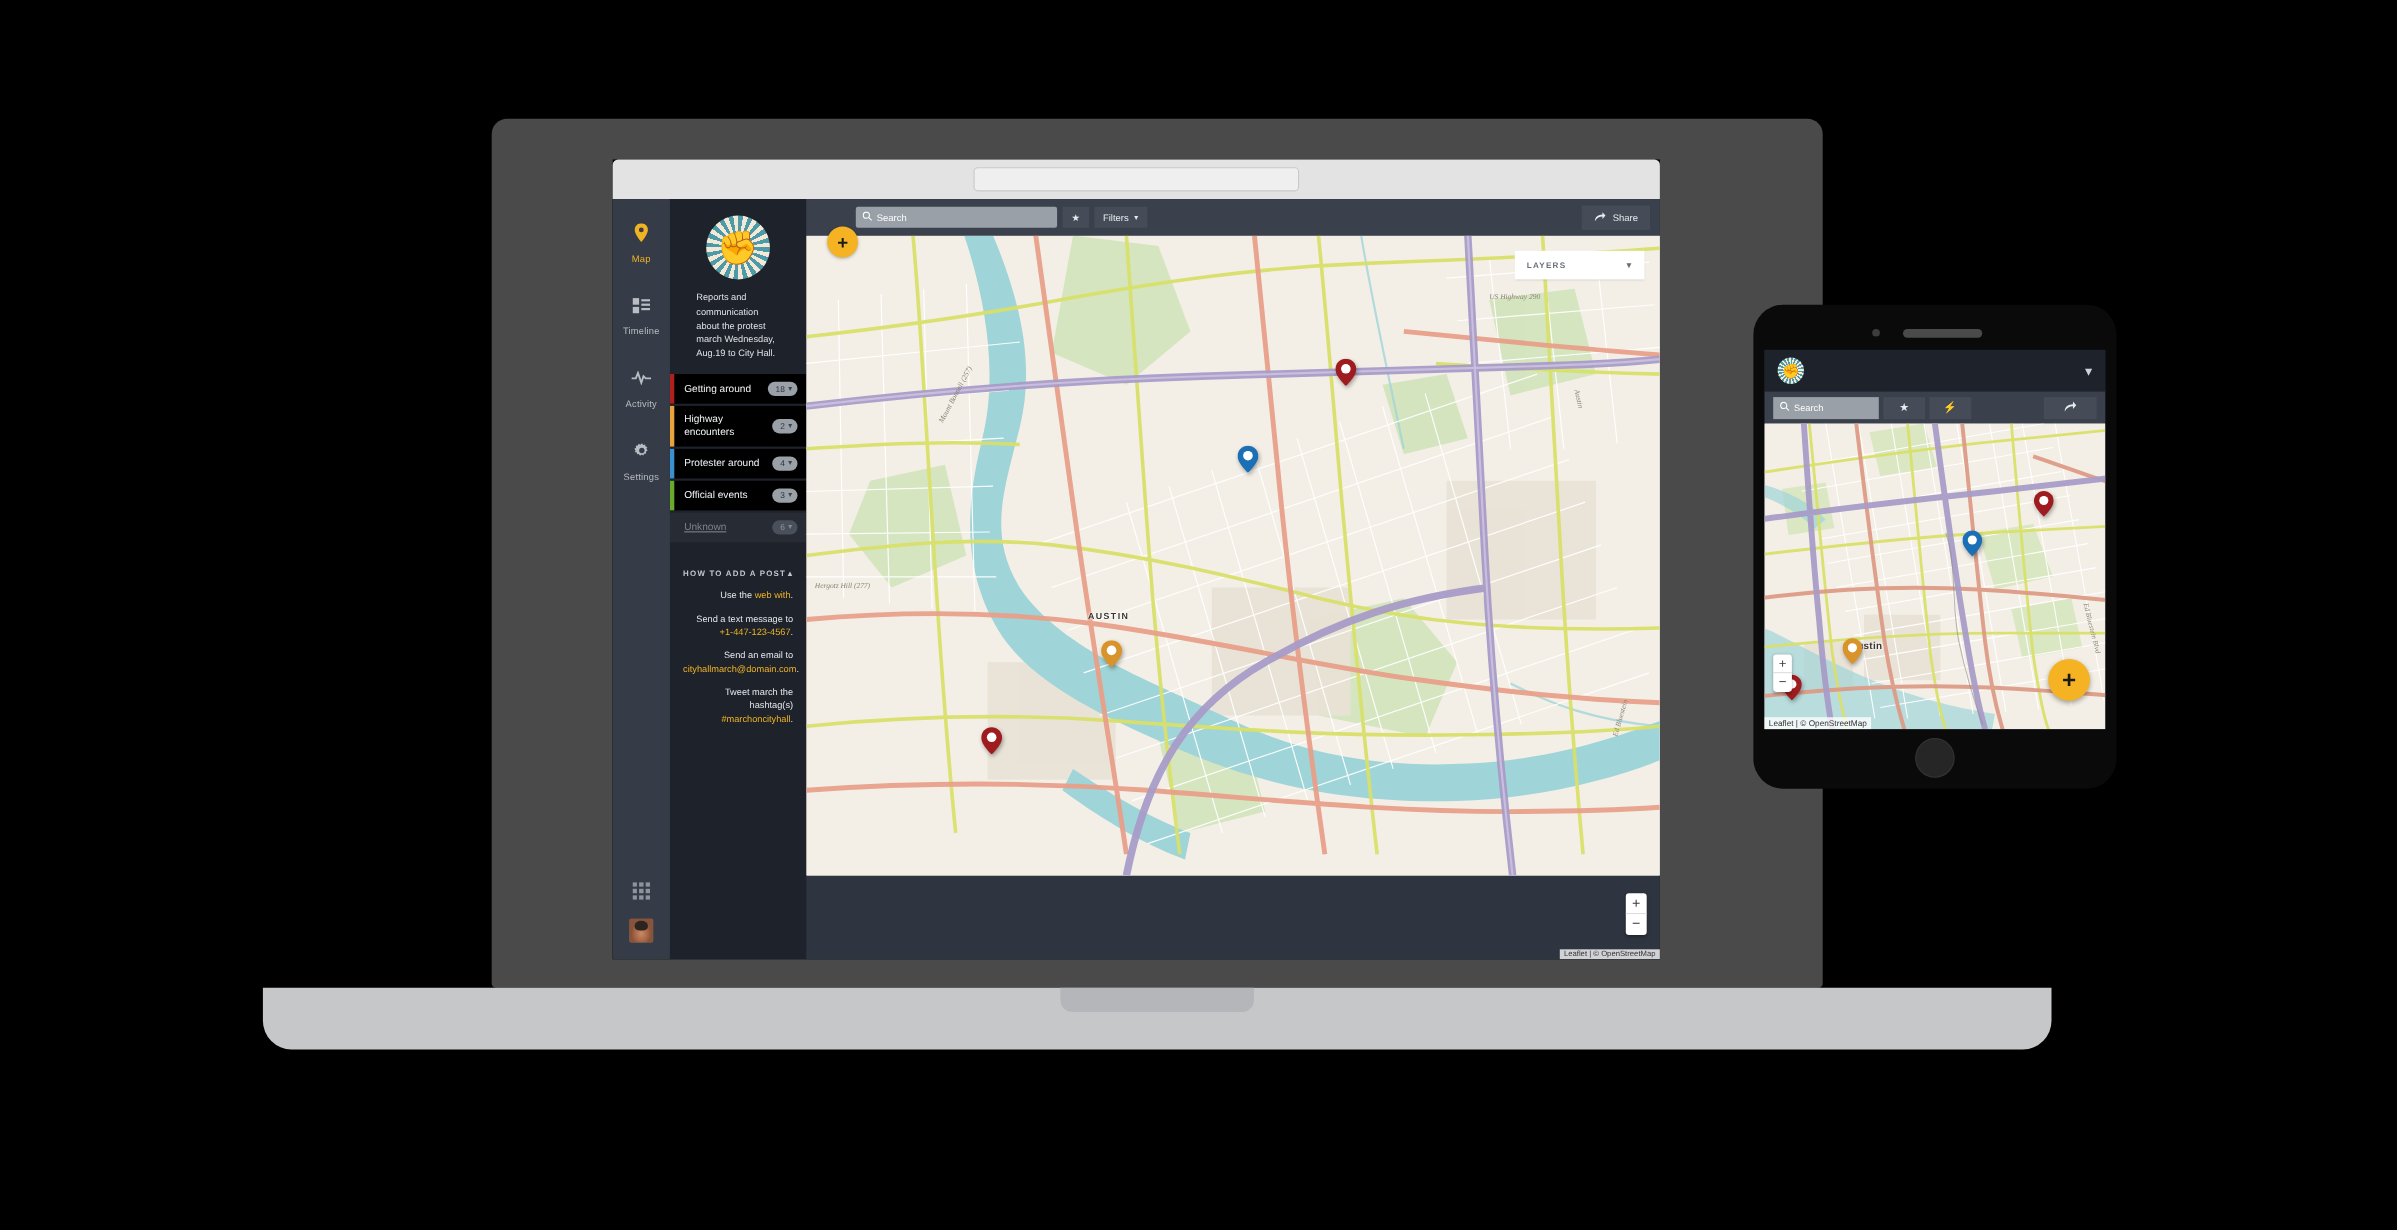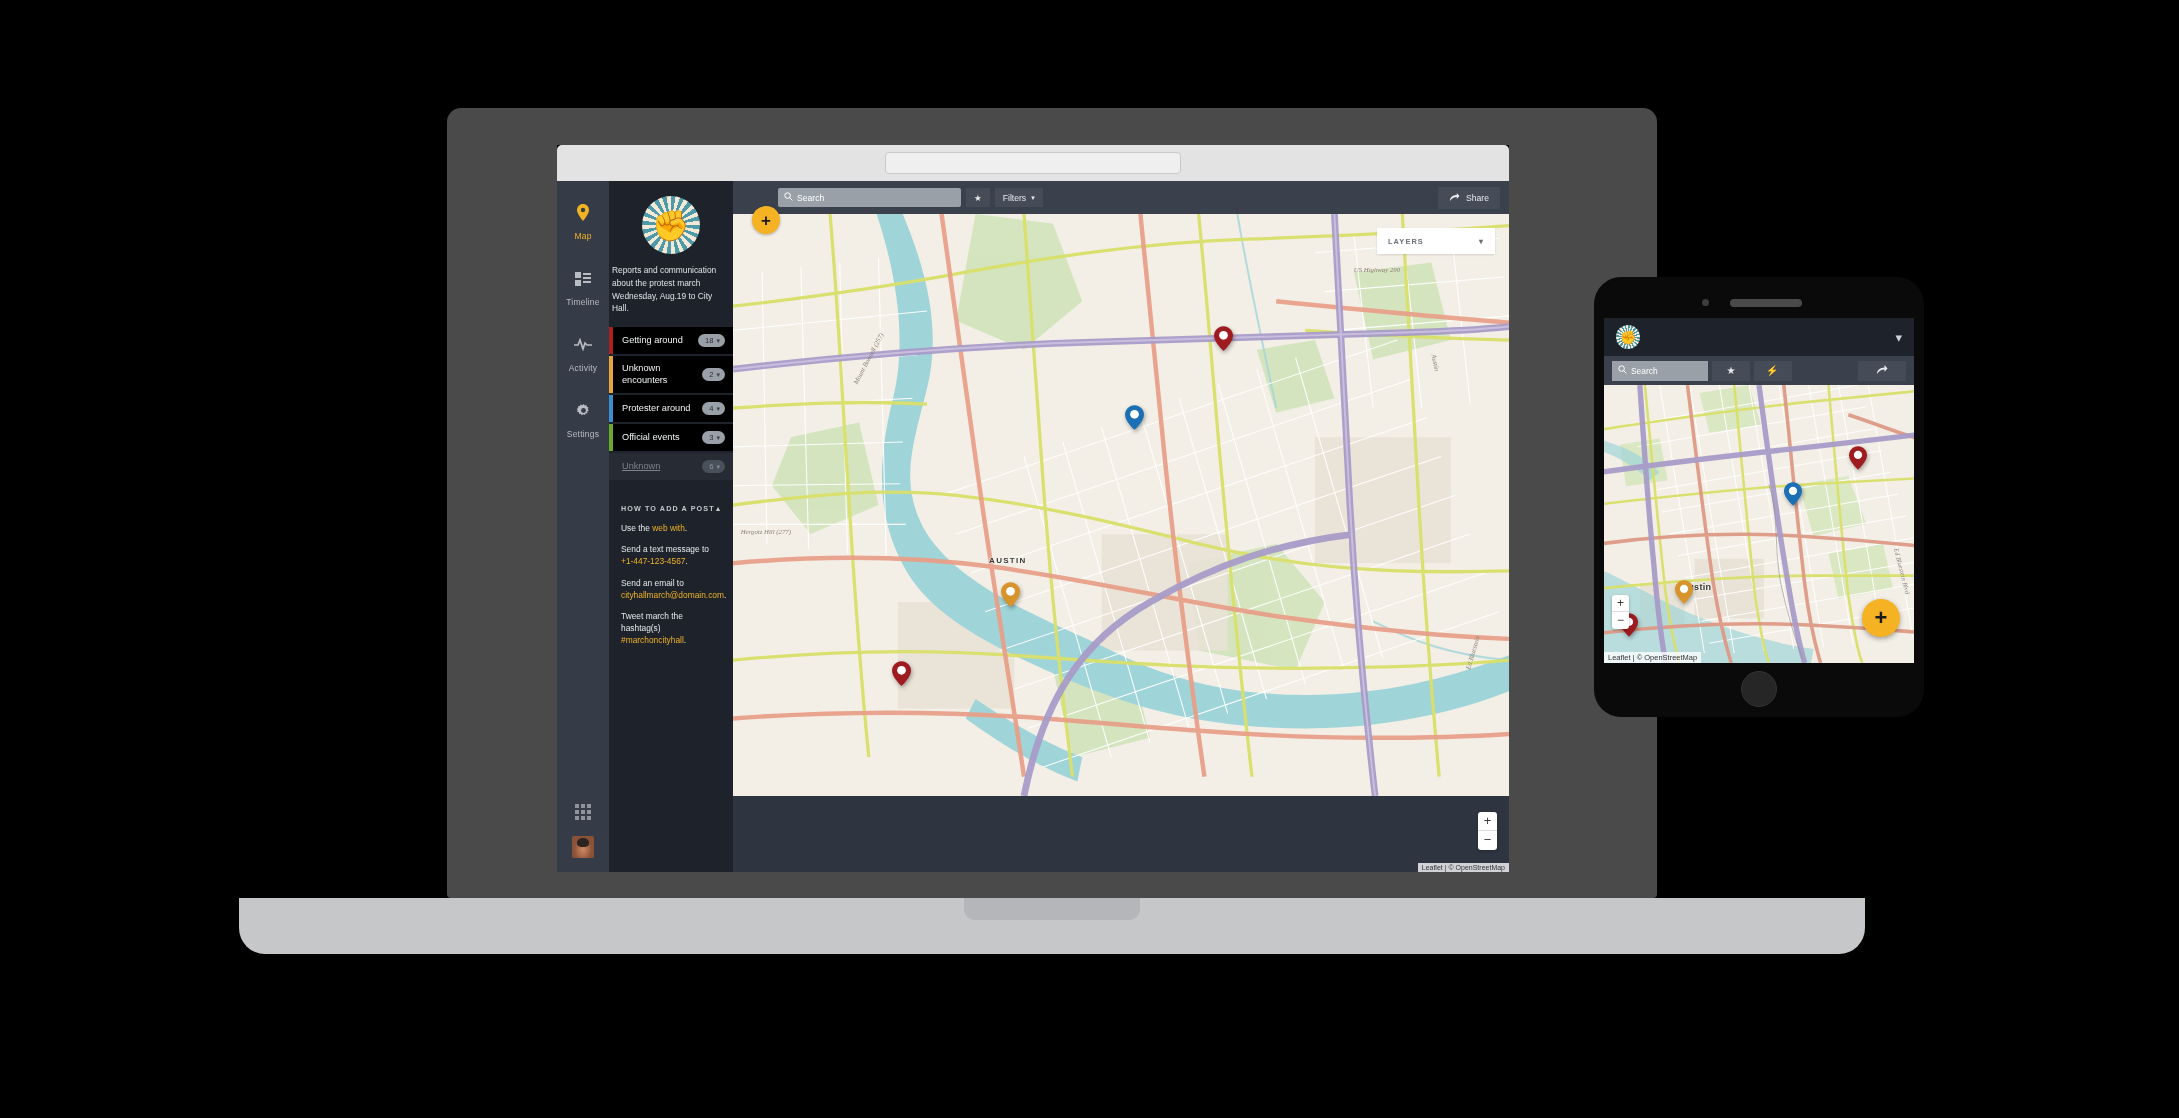--- a/index.html
+++ b/index.html
@@ -84,40 +84,40 @@
     width: 58px; height: 58px; border-radius: 50%; margin: 3px auto 10px;
     background:
       repeating-conic-gradient(from 0deg at 50% 50%, #4f9aa8 0deg 9deg, #f2ead7 9deg 18deg);
     position: relative; overflow: hidden;
   }
   .fist {
     position: absolute; left: 50%; top: 52%; transform: translate(-50%,-50%);
     font-size: 30px; line-height: 1;
   }
   .panel-desc {
-    color: #dfe2e6; font-size: 8.4px; line-height: 1.52; padding: 0 3px 12px;
+    color: #dfe2e6; font-size: 8.4px; line-height: 1.52; padding: 0 24px 12px;
   }
 
   .cat-row {
     display: flex; align-items: center; justify-content: space-between;
     background: #000000; border-left: 4px solid #888; margin-bottom: 2px;
     padding: 7px 8px 7px 9px; min-height: 27px; cursor: pointer;
   }
   .cat-row.muted { background: #262b34; border-left-color: transparent; }
   .cat-name { color: #f2f4f6; font-size: 9.2px; line-height: 1.25; padding-right: 5px; }
   .cat-row.muted .cat-name { color: #7d828b; text-decoration: underline; }
   .cat-badge {
     background: #9aa0a8; color: #2c3038; font-size: 7.6px;
     border-radius: 9px; padding: 2px 5px 2px 7px; white-space: nowrap;
     display: flex; align-items: center; gap: 3px; flex: 0 0 auto;
   }
   .cat-row.muted .cat-badge { background: #4a505a; color: #9097a0; }
   .cat-badge .chev { font-size: 7px; opacity: .85; }
 
-  .howto { margin-top: 12px; padding: 10px 12px 12px; flex: 1; }
+  .howto { margin-top: 12px; padding: 10px 12px 12px; flex: 1; text-align: right; }
   .howto-head {
     display: flex; justify-content: space-between; align-items: center;
     color: #c3c7cd; font-size: 7.2px; letter-spacing: 1.1px; font-weight: bold;
     margin-bottom: 9px;
   }
   .howto p { color: #e6e9ec; font-size: 8.4px; line-height: 1.45; margin-bottom: 9px; }
   .howto a { color: #f0b323; text-decoration: none; }
 
   
   .mapcol { flex: 1; position: relative; background: #2f3540; }
@@ -324,21 +324,21 @@
 
           <div>
             <div class="cat-row" style="border-left-color:#b01e1e">
               <span class="cat-name">Getting around</span>
               <span class="cat-badge">
                 <span>18</span>
                 <span class="chev">▾</span>
               </span>
             </div>
             <div class="cat-row" style="border-left-color:#e8a33d">
-              <span class="cat-name">Unknown encounters</span>
+              <span class="cat-name">Highway encounters</span>
               <span class="cat-badge">
                 <span>2</span>
                 <span class="chev">▾</span>
               </span>
             </div>
             <div class="cat-row" style="border-left-color:#3a8fd0">
               <span class="cat-name">Protester around</span>
               <span class="cat-badge">
                 <span>4</span>
                 <span class="chev">▾</span>

